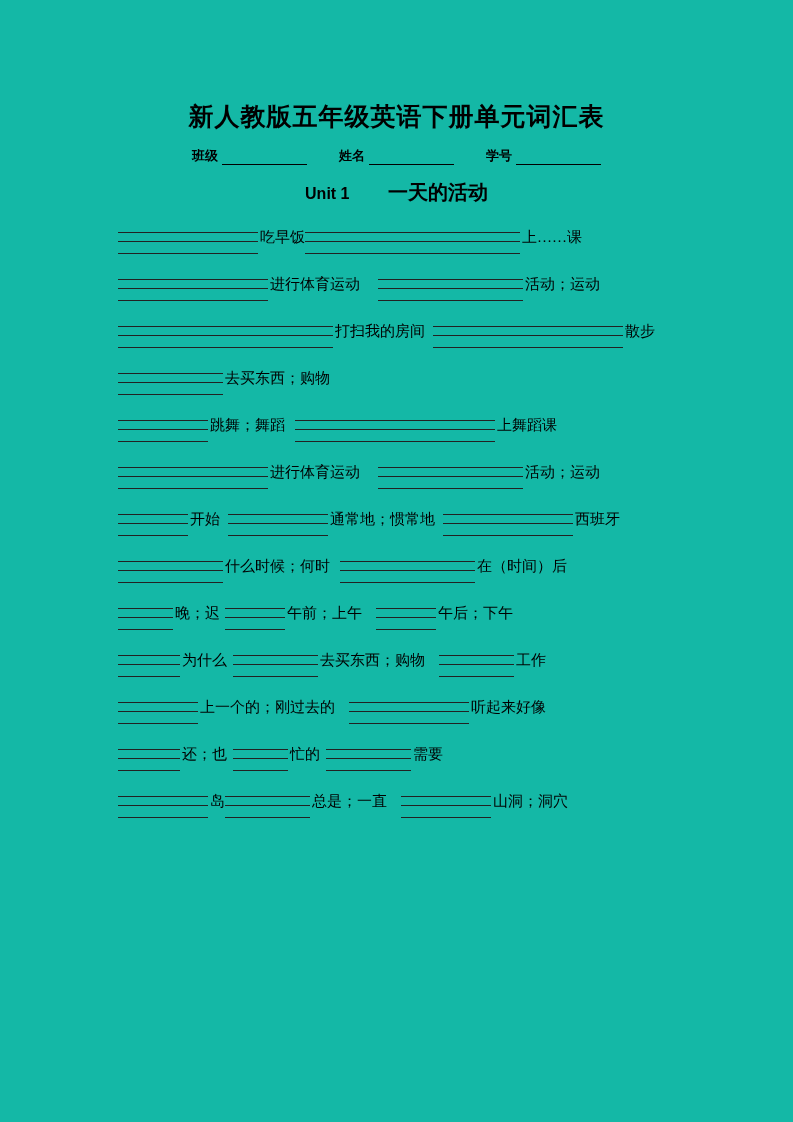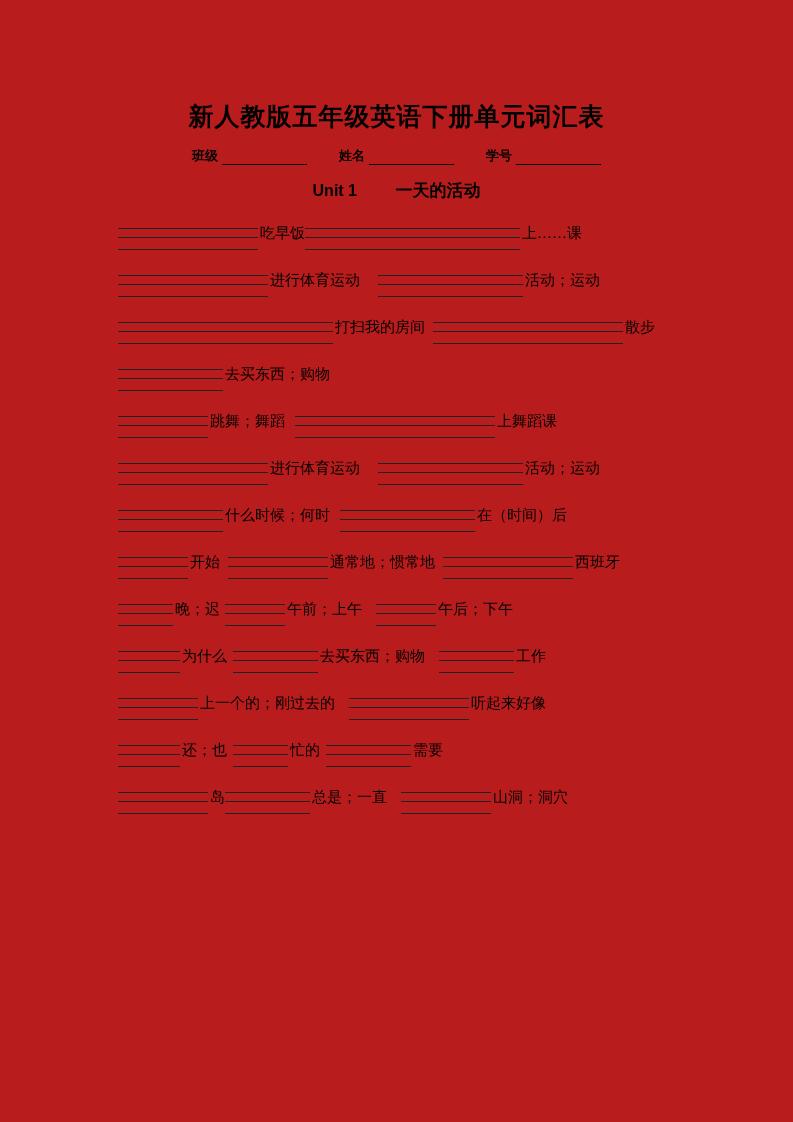--- a/index.html
+++ b/index.html
@@ -12,21 +12,21 @@
     height: 1122px;
     font-family: "Liberation Serif", serif;
     color: #000000;
     position: relative;
     overflow: hidden;
   }
   .page {
     position: relative;
     width: 793px;
     height: 1122px;
-    background: #b91c1c;
+    background: #14b8a6;
     box-sizing: border-box;
   }
   .title {
     text-align: center;
     font-family: "Liberation Serif", serif;
     font-weight: bold;
     font-size: 25px;
     letter-spacing: 1px;
     margin: 0;
     padding-top: 100px;
@@ -63,21 +63,21 @@
     font-size: 16px;
     font-weight: bold;
     font-family: "Liberation Sans", sans-serif;
   }
   .unit-line .unit-name {
     margin-right: 34px;
   }
   .unit-line .unit-topic {
     font-family: "Liberation Serif", serif;
     font-weight: bold;
-    font-size: 17px;
+    font-size: 20px;
   }
 
   .rows {
     margin-top: 20px;
     padding: 0 115px 0 118px;
   }
   .row {
     display: flex;
     align-items: flex-end;
     margin-bottom: 17px;
@@ -230,57 +230,57 @@
         <span class="spacer" style="width: 18px;"></span>
         <span class="cell">
           <span class="blank" style="width: 145px;">
             <i></i>
           </span>
           <span class="cn">活动；运动</span>
         </span>
       </div>
       <div class="row">
         <span class="cell">
+          <span class="blank" style="width: 70px;">
+            <i></i>
+          </span>
+          <span class="cn">开始</span>
+        </span>
+        <span class="spacer" style="width: 8px;"></span>
+        <span class="cell">
+          <span class="blank" style="width: 100px;">
+            <i></i>
+          </span>
+          <span class="cn">通常地；惯常地</span>
+        </span>
+        <span class="spacer" style="width: 8px;"></span>
+        <span class="cell">
+          <span class="blank" style="width: 130px;">
+            <i></i>
+          </span>
+          <span class="cn">西班牙</span>
+        </span>
+      </div>
+      <div class="row">
+        <span class="cell">
           <span class="blank" style="width: 105px;">
             <i></i>
           </span>
           <span class="cn">什么时候；何时</span>
         </span>
         <span class="spacer" style="width: 10px;"></span>
         <span class="cell">
           <span class="blank" style="width: 135px;">
             <i></i>
           </span>
           <span class="cn">在（时间）后</span>
         </span>
       </div>
       <div class="row">
         <span class="cell">
-          <span class="blank" style="width: 70px;">
-            <i></i>
-          </span>
-          <span class="cn">开始</span>
-        </span>
-        <span class="spacer" style="width: 8px;"></span>
-        <span class="cell">
-          <span class="blank" style="width: 100px;">
-            <i></i>
-          </span>
-          <span class="cn">通常地；惯常地</span>
-        </span>
-        <span class="spacer" style="width: 8px;"></span>
-        <span class="cell">
-          <span class="blank" style="width: 130px;">
-            <i></i>
-          </span>
-          <span class="cn">西班牙</span>
-        </span>
-      </div>
-      <div class="row">
-        <span class="cell">
           <span class="blank" style="width: 55px;">
             <i></i>
           </span>
           <span class="cn">晚；迟</span>
         </span>
         <span class="spacer" style="width: 5px;"></span>
         <span class="cell">
           <span class="blank" style="width: 60px;">
             <i></i>
           </span>

